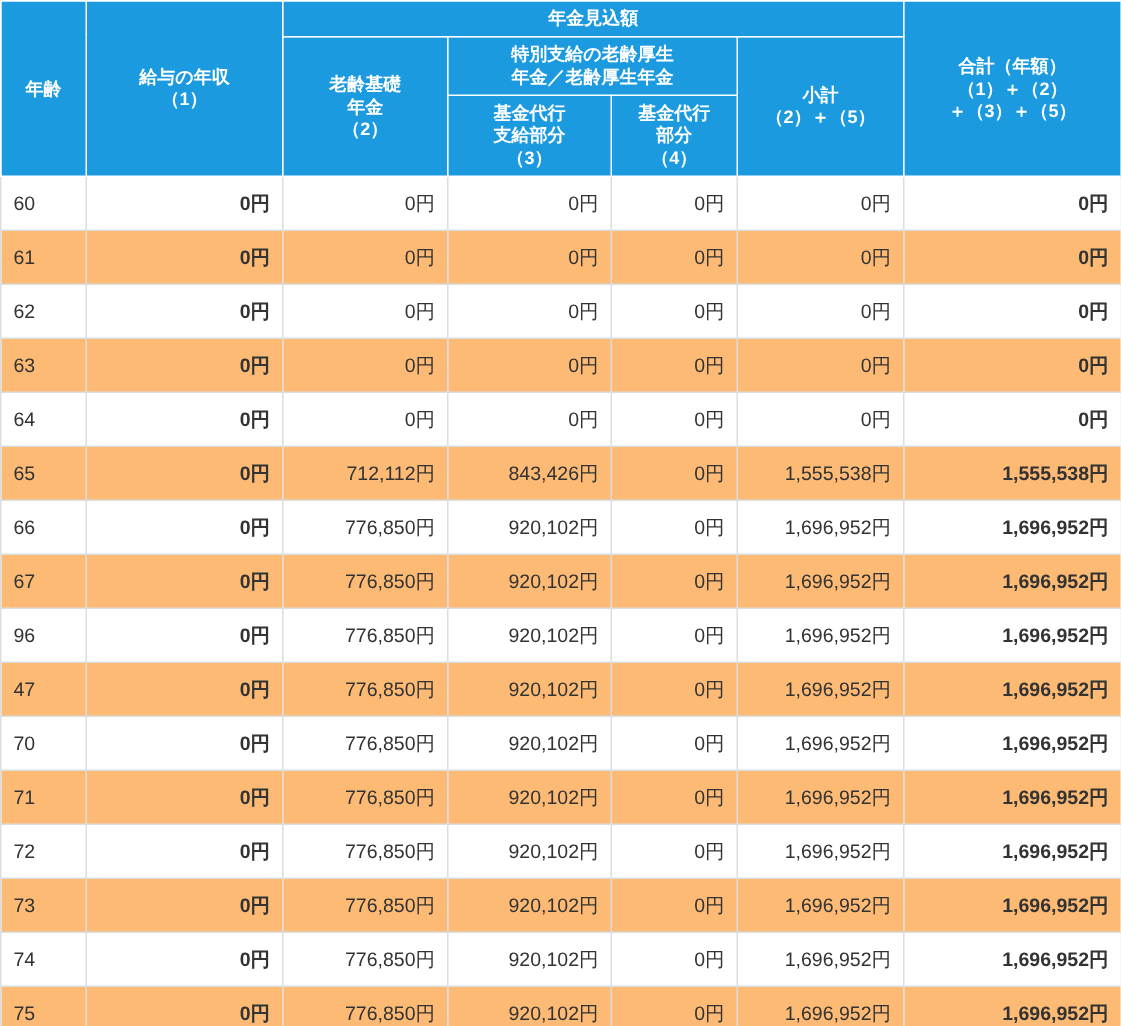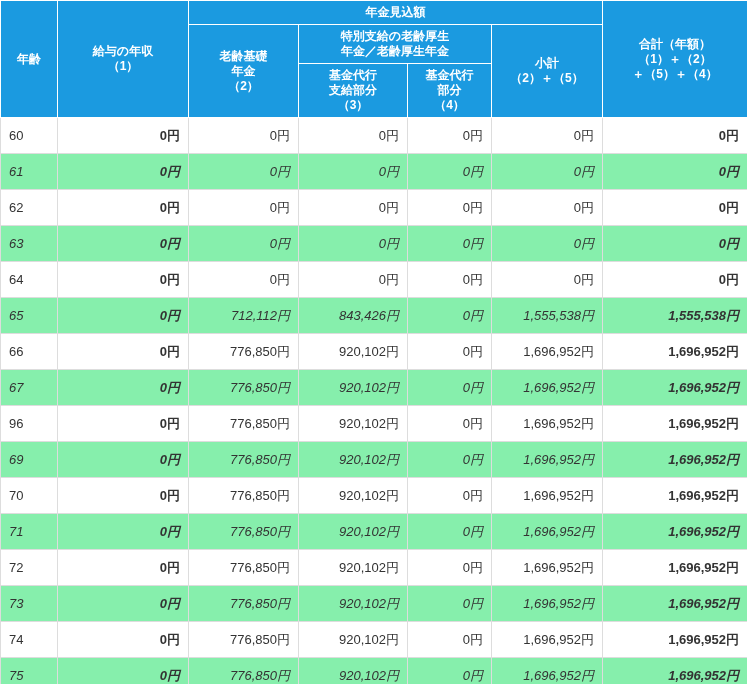--- a/index.html
+++ b/index.html
@@ -33,22 +33,21 @@
   table.pension-table td {
     font-size: 13px;
     color: #333333;
     border: 1px solid #dddddd;
     padding: 6px 8px;
     height: 23px;
     vertical-align: middle;
     background: #ffffff;
   }
   table.pension-table tr.alt td {
-    background: #86efac;
-    font-style: italic;
+    background: #fdba74;
   }
   td.age {
     text-align: left;
     padding-left: 14px;
     font-size: 13px;
   }
   td.num {
     text-align: right;
   }
   td.bold {
@@ -80,21 +79,21 @@
     <tr>
       <th rowspan="3">年齢</th>
       <th rowspan="3">
         <div>給与の年収</div>
         <div>（1）</div>
       </th>
       <th colspan="4">年金見込額</th>
       <th rowspan="3">
         <div>合計（年額）</div>
         <div>（1）＋（2）</div>
-        <div>＋（5）＋（4）</div>
+        <div>＋（3）＋（5）</div>
       </th>
     </tr>
     <tr>
       <th rowspan="2">
         <div>老齢基礎</div>
         <div>年金</div>
         <div>（2）</div>
       </th>
       <th colspan="2">
         <div>特別支給の老齢厚生</div>
@@ -194,21 +193,21 @@
       <tr>
         <td class="age">96</td>
         <td class="num bold">0円</td>
         <td class="num">776,850円</td>
         <td class="num">920,102円</td>
         <td class="num">0円</td>
         <td class="num">1,696,952円</td>
         <td class="num bold">1,696,952円</td>
       </tr>
       <tr class="alt">
-        <td class="age">69</td>
+        <td class="age">47</td>
         <td class="num bold">0円</td>
         <td class="num">776,850円</td>
         <td class="num">920,102円</td>
         <td class="num">0円</td>
         <td class="num">1,696,952円</td>
         <td class="num bold">1,696,952円</td>
       </tr>
       <tr>
         <td class="age">70</td>
         <td class="num bold">0円</td>

